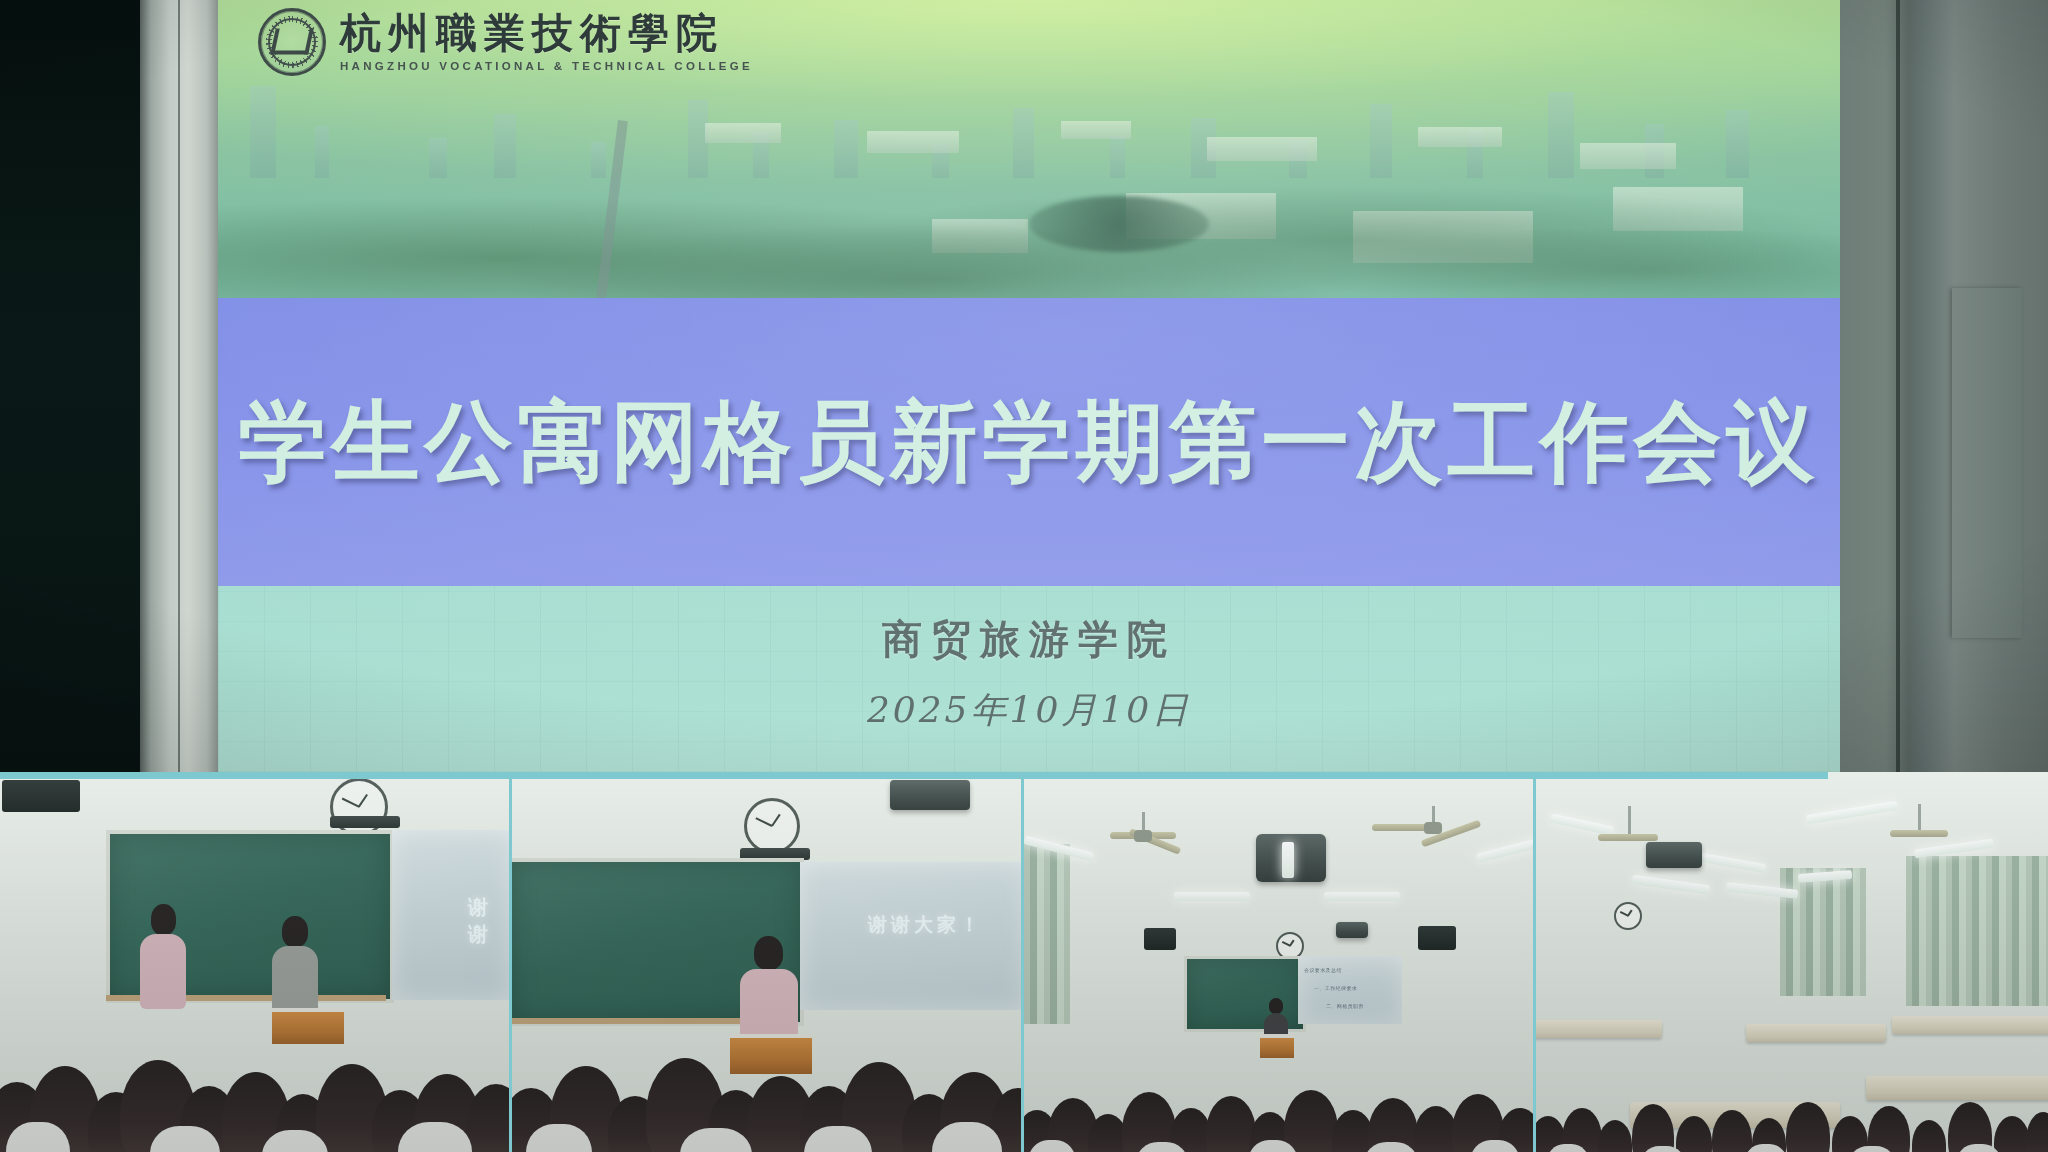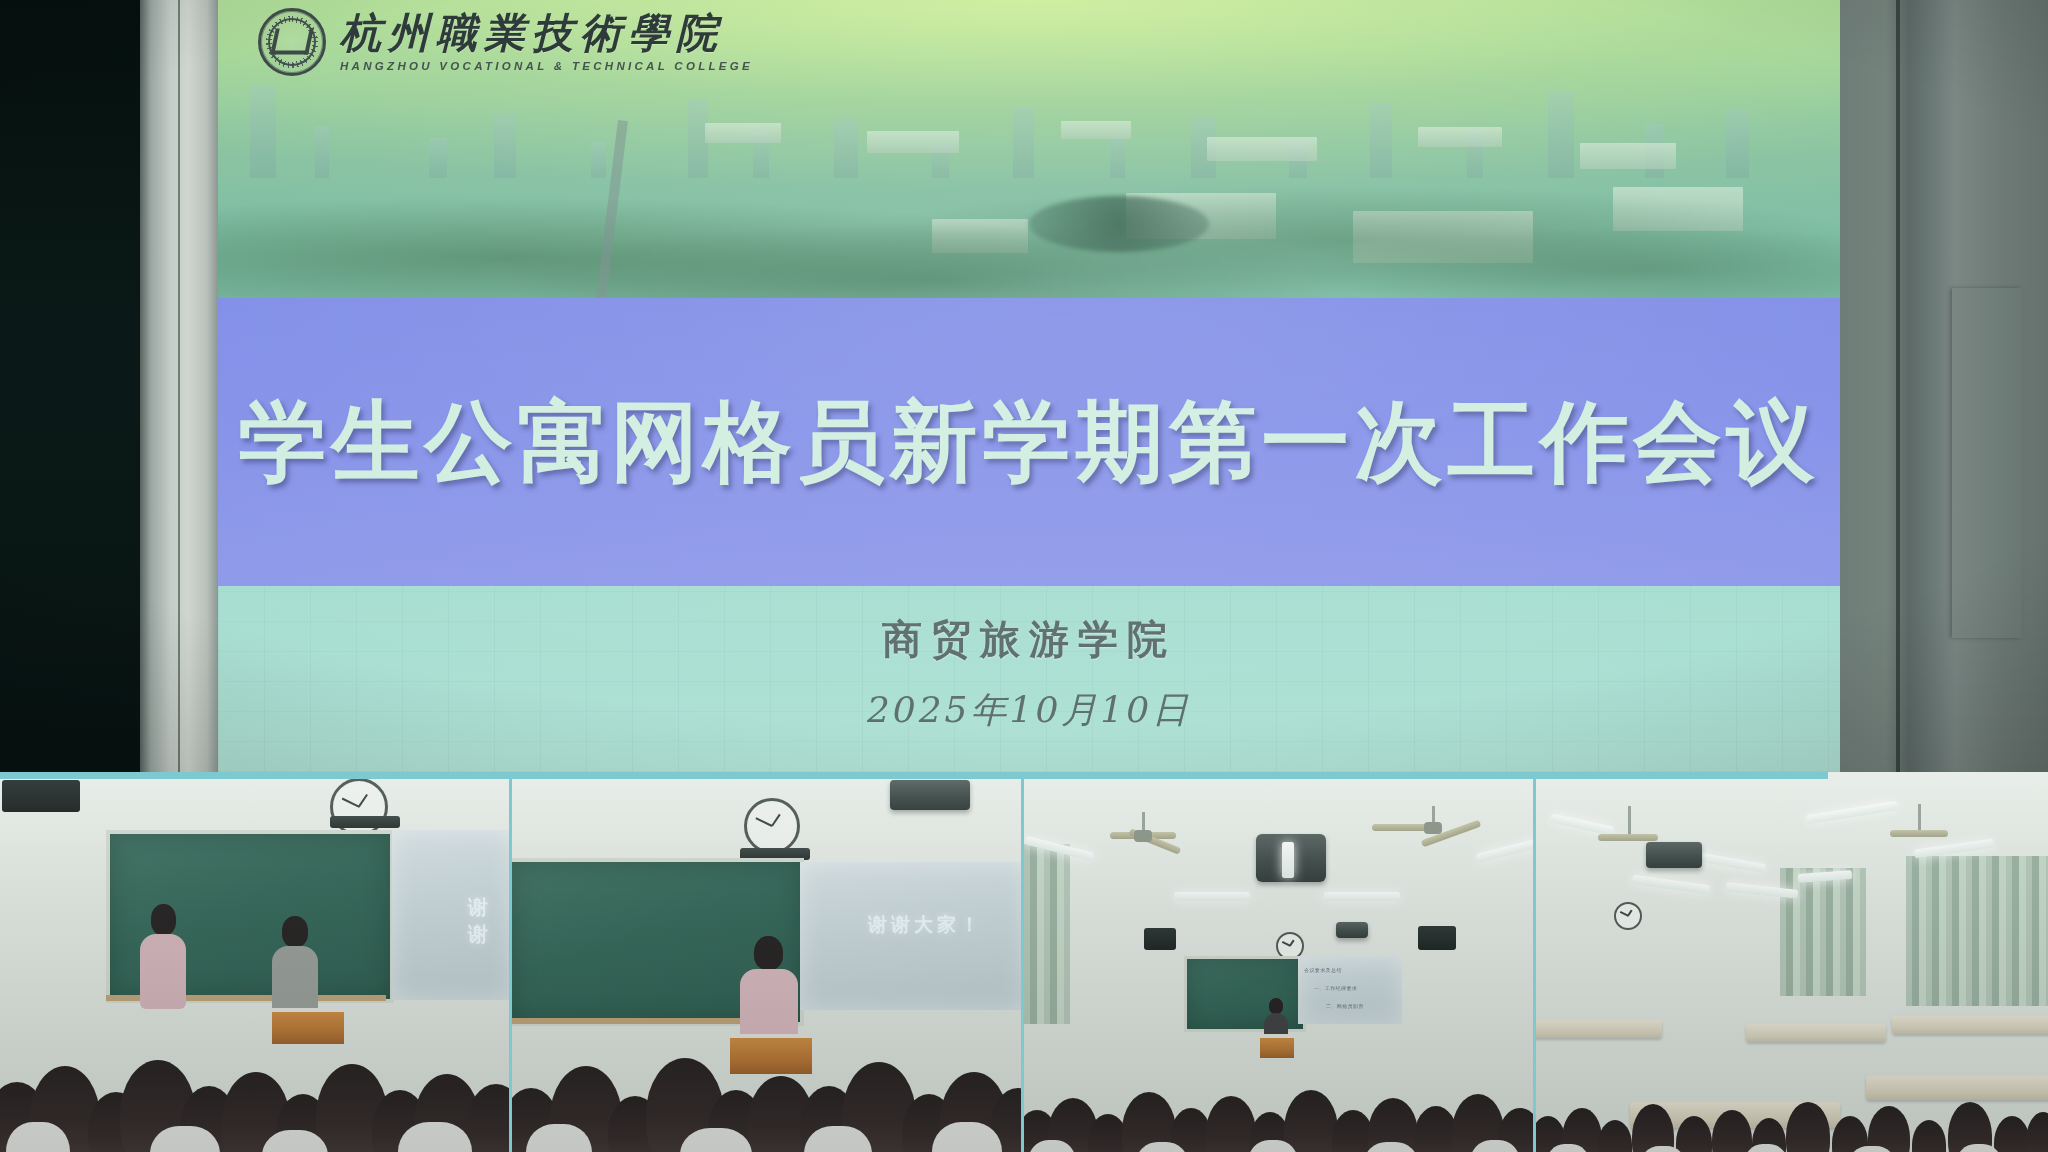--- a/index.html
+++ b/index.html
@@ -45,21 +45,21 @@
     background:
       radial-gradient(52% 58% at 18% 72%,rgba(58,108,72,.55),rgba(58,108,72,0) 70%),
       radial-gradient(38% 52% at 44% 86%,rgba(48,98,66,.5),rgba(48,98,66,0) 70%),
       radial-gradient(44% 50% at 70% 60%,rgba(54,104,70,.42),rgba(54,104,70,0) 72%),
       radial-gradient(30% 40% at 88% 80%,rgba(50,100,68,.38),rgba(50,100,68,0) 72%);}
   .road{position:absolute;left:24%;top:120px;width:10px;height:180px;background:rgba(120,140,140,.5);transform:rotate(7deg);}
   .pond{position:absolute;left:50%;top:196px;width:180px;height:56px;border-radius:50%;
     background:radial-gradient(circle,rgba(48,90,72,.8),rgba(55,100,80,.35));filter:blur(2px);}
 
   
-  .brand{position:absolute;left:40px;top:8px;display:flex;align-items:center;gap:14px;z-index:4;font-style:italic;}
+  .brand{position:absolute;left:40px;top:8px;display:flex;align-items:center;gap:14px;z-index:4;}
   .logo-mark{width:62px;height:62px;border-radius:50%;position:relative;flex:0 0 auto;
      background:radial-gradient(circle at 50% 50%,rgba(255,255,255,.08),rgba(0,0,0,.05));
      border:3px solid #3f4b49;box-shadow:0 0 0 1px rgba(60,75,72,.5) inset;}
   .logo-mark:before{content:"";position:absolute;inset:7px;border-radius:50%;border:2px solid #46524f;}
   .logo-mark:after{content:"";position:absolute;left:50%;top:50%;width:30px;height:22px;
      transform:translate(-50%,-52%) skewX(-12deg);
      border-left:4px solid #3d4947;border-bottom:4px solid #3d4947;border-right:4px solid #3d4947;}
   .logo-dots{position:absolute;inset:2px;border-radius:50%;
      background:repeating-conic-gradient(from 0deg,#3f4b49 0deg 3deg,transparent 3deg 11deg);
      -webkit-mask:radial-gradient(circle,transparent 0 20px,#000 20px 26px,transparent 26px);

